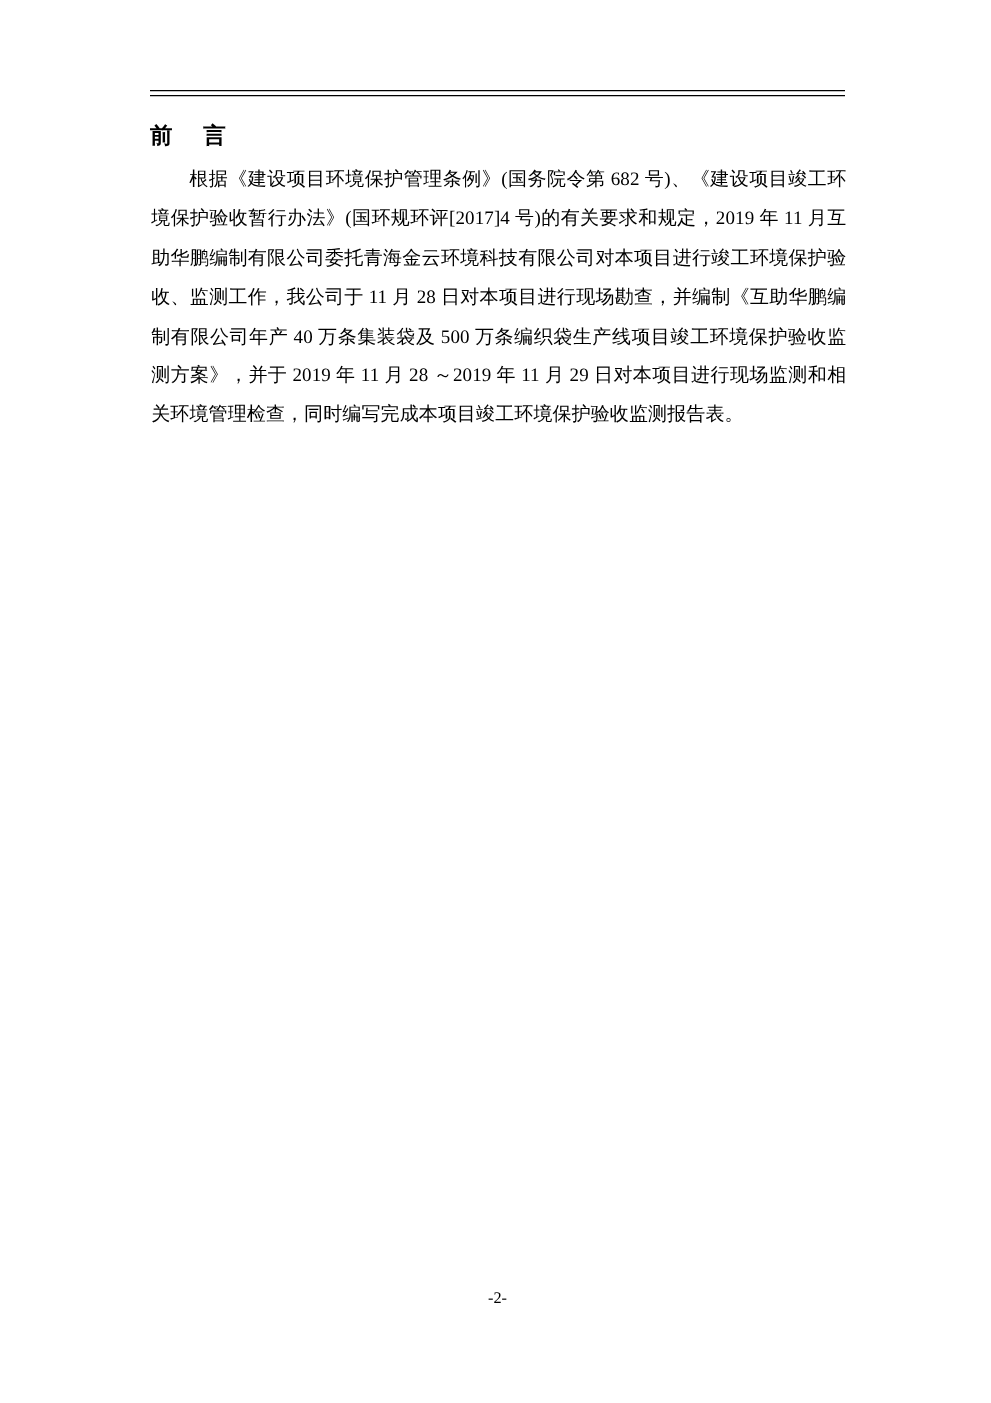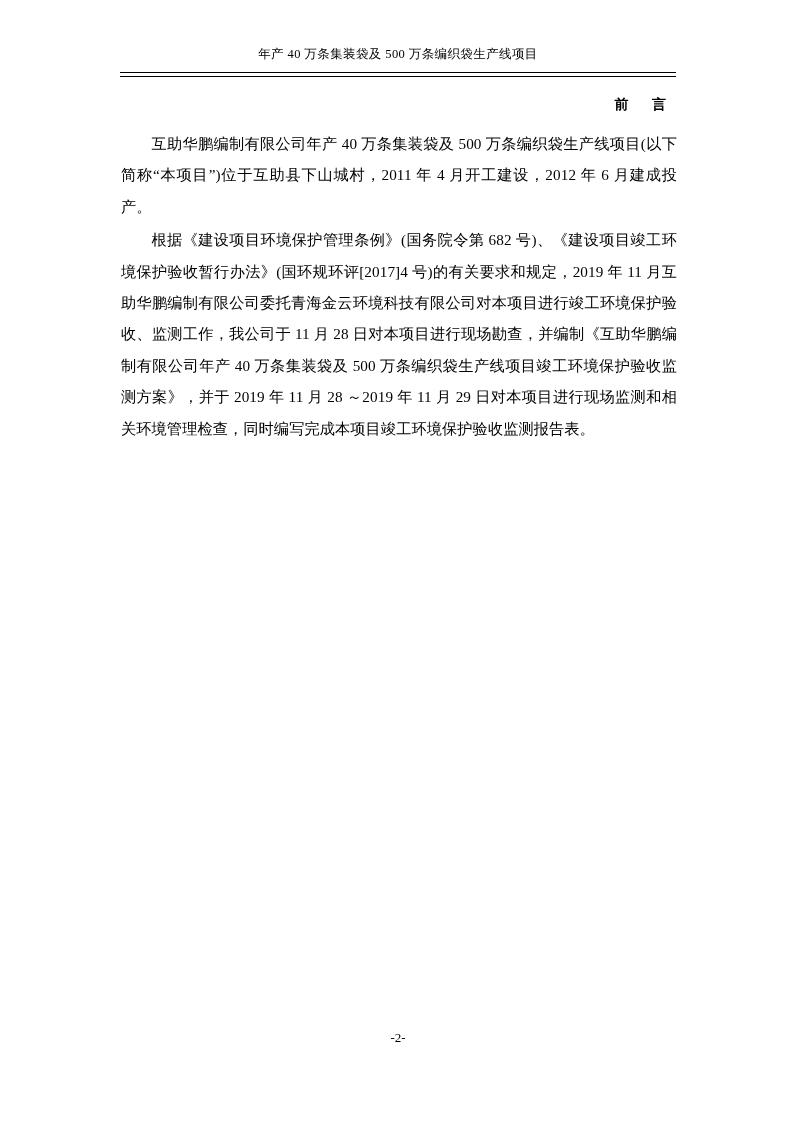--- a/index.html
+++ b/index.html
@@ -39,22 +39,22 @@
     border-top: 1px solid #000000;
   }
   .header-rule.second {
     top: 76px;
   }
   .doc-title {
     position: absolute;
     top: 96px;
     left: 120px;
     width: 556px;
-    text-align: right;
-    font-size: 14px;
+    text-align: left;
+    font-size: 18px;
     font-weight: bold;
     letter-spacing: 10px;
     font-family: "Liberation Serif", "DejaVu Serif", serif;
   }
   .body-block {
     position: absolute;
     top: 128px;
     left: 121px;
     width: 556px;
   }
@@ -77,26 +77,24 @@
     width: 556px;
     text-align: center;
     font-size: 13px;
   }
 </style>
 </head>
 <body>
 
 <div class="page">
 
-  <div class="header">年产 40 万条集装袋及 500 万条编织袋生产线项目</div>
   <div class="header-rule"></div>
   <div class="header-rule second"></div>
 
   <div class="doc-title">前  言</div>
 
   <div class="body-block">
-    <p class="para">互助华鹏编制有限公司年产 40 万条集装袋及 500 万条编织袋生产线项目(以下简称“本项目”)位于互助县下山城村，2011 年 4 月开工建设，2012 年 6 月建成投产。</p>
     <p class="para">根据《建设项目环境保护管理条例》(国务院令第 682 号)、《建设项目竣工环境保护验收暂行办法》(国环规环评[2017]4 号)的有关要求和规定，2019 年 11 月互助华鹏编制有限公司委托青海金云环境科技有限公司对本项目进行竣工环境保护验收、监测工作，我公司于 11 月 28 日对本项目进行现场勘查，并编制《互助华鹏编制有限公司年产 40 万条集装袋及 500 万条编织袋生产线项目竣工环境保护验收监测方案》，并于 2019 年 11 月 28 ～2019 年 11 月 29 日对本项目进行现场监测和相关环境管理检查，同时编写完成本项目竣工环境保护验收监测报告表。</p>
   </div>
 
   <div class="footer">-2-</div>
 
 </div>
 
 </body></html>

